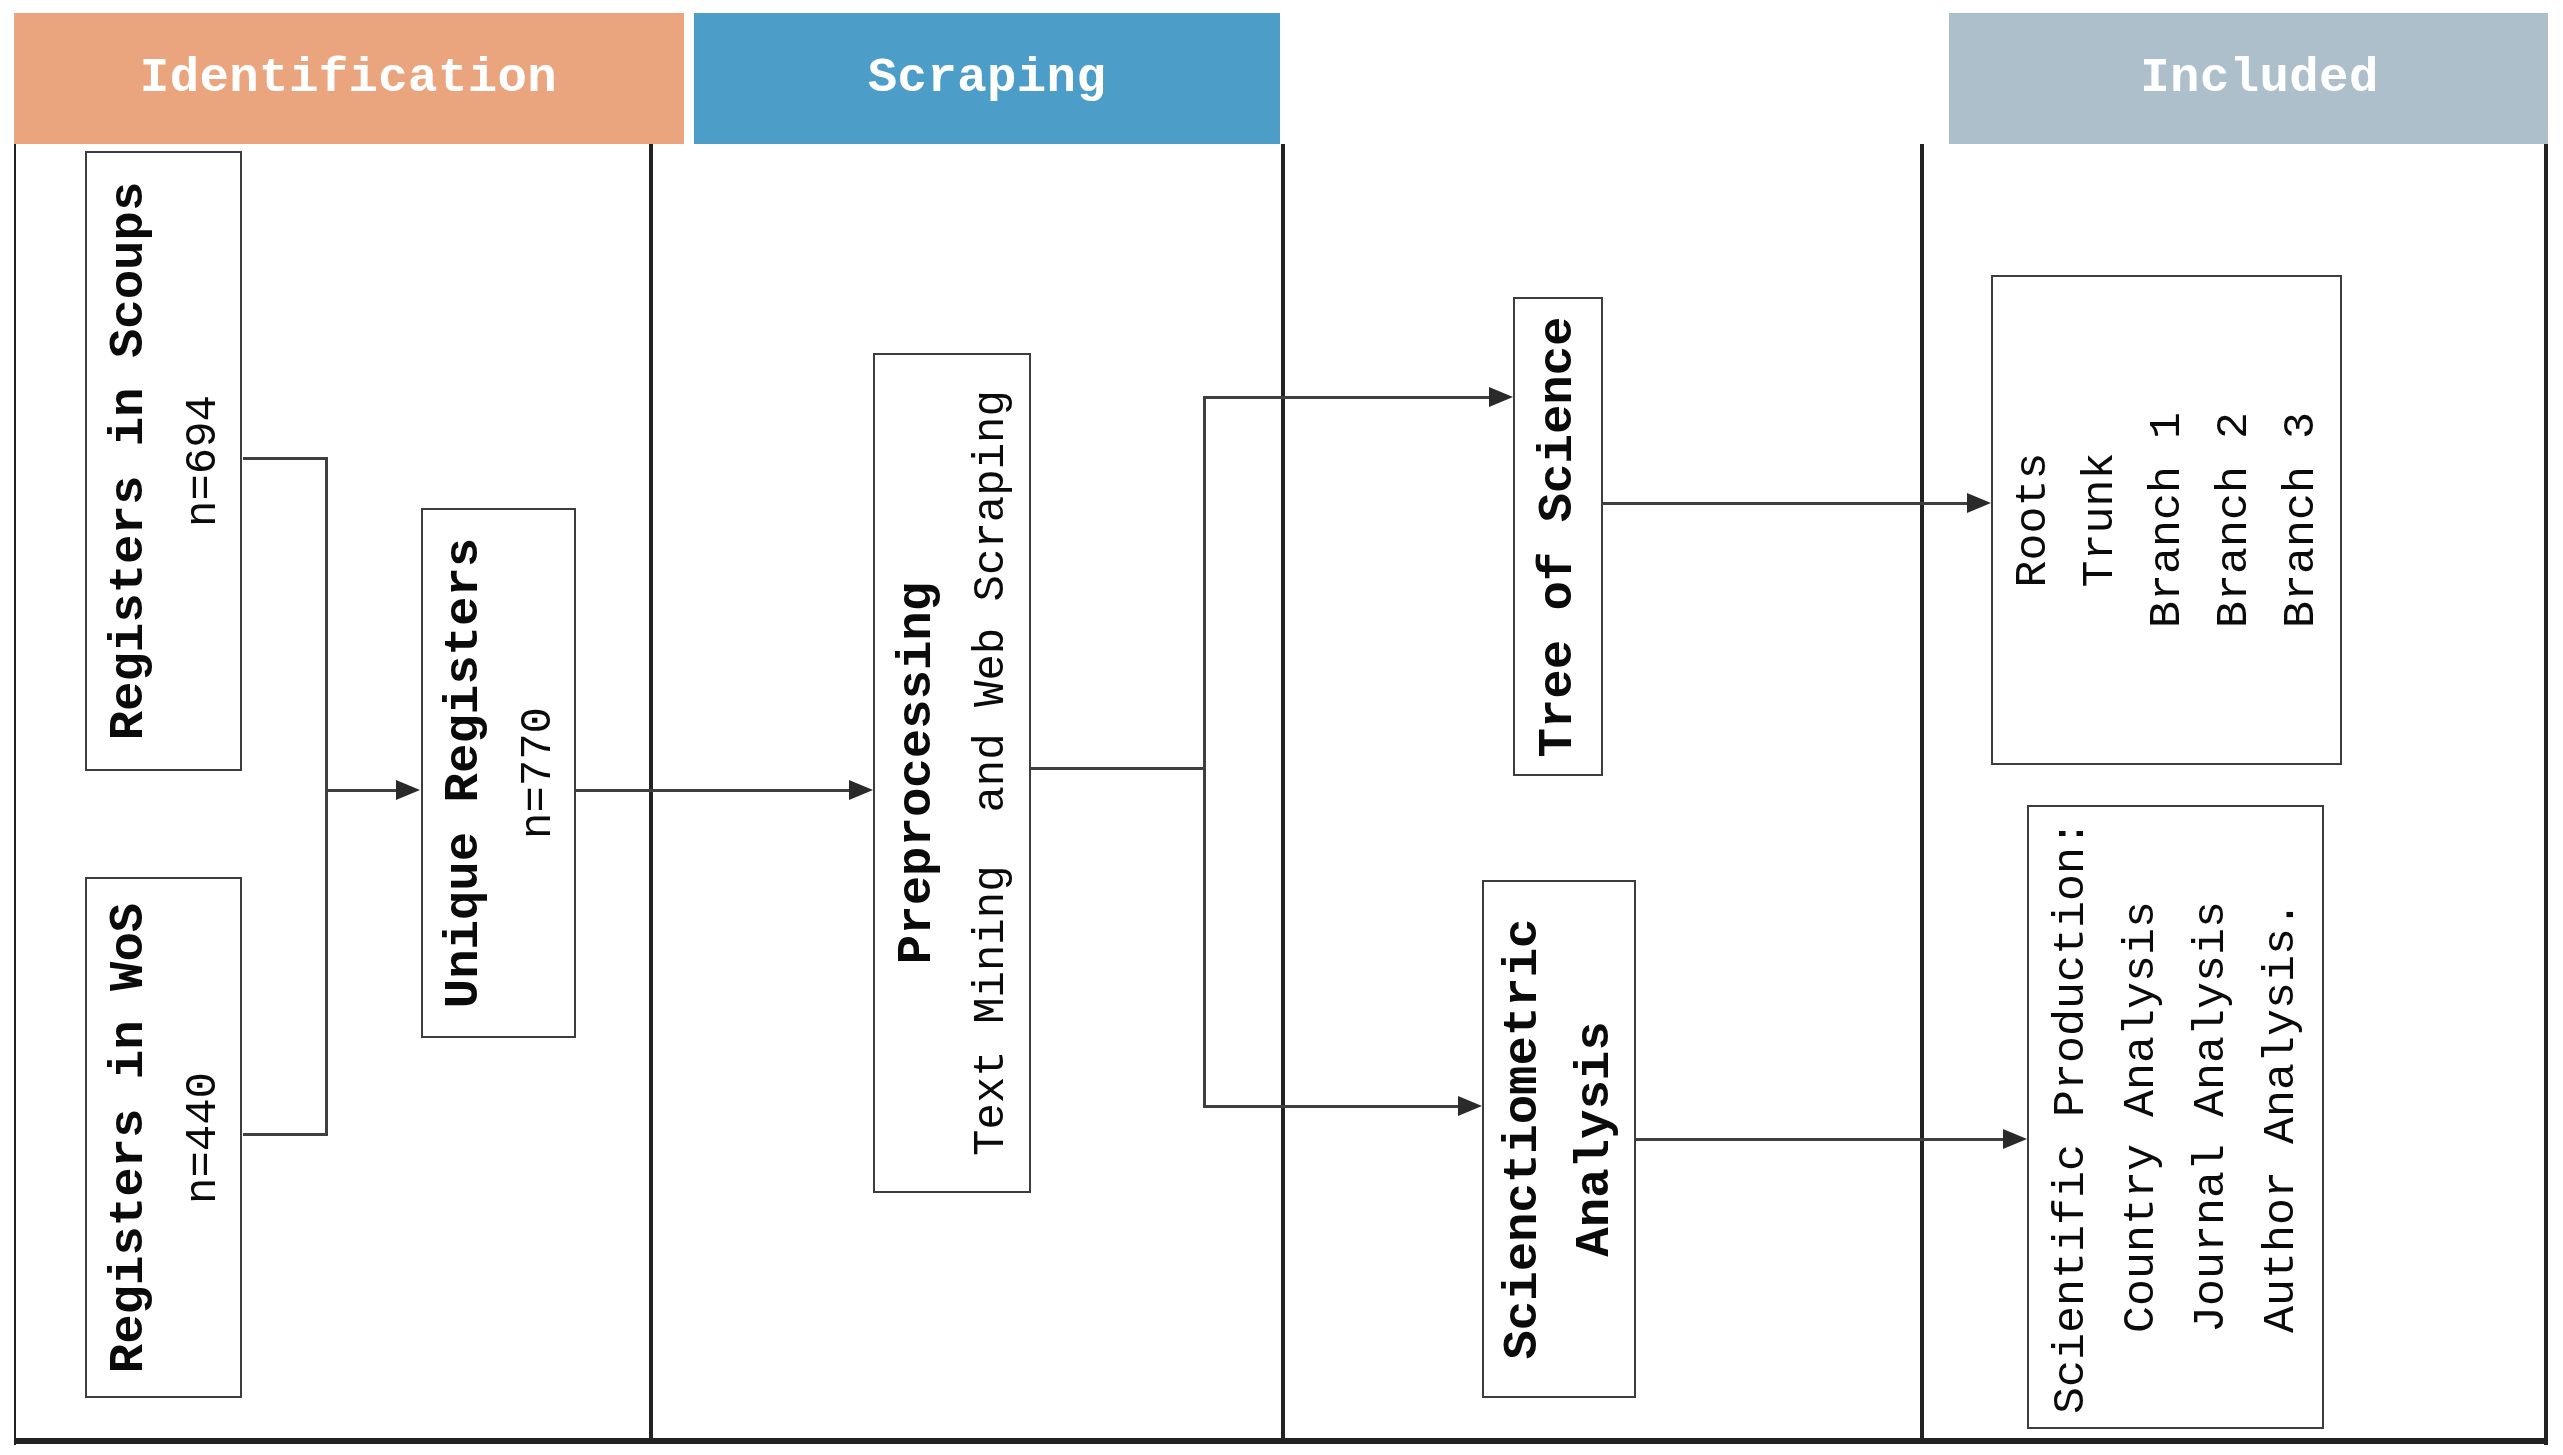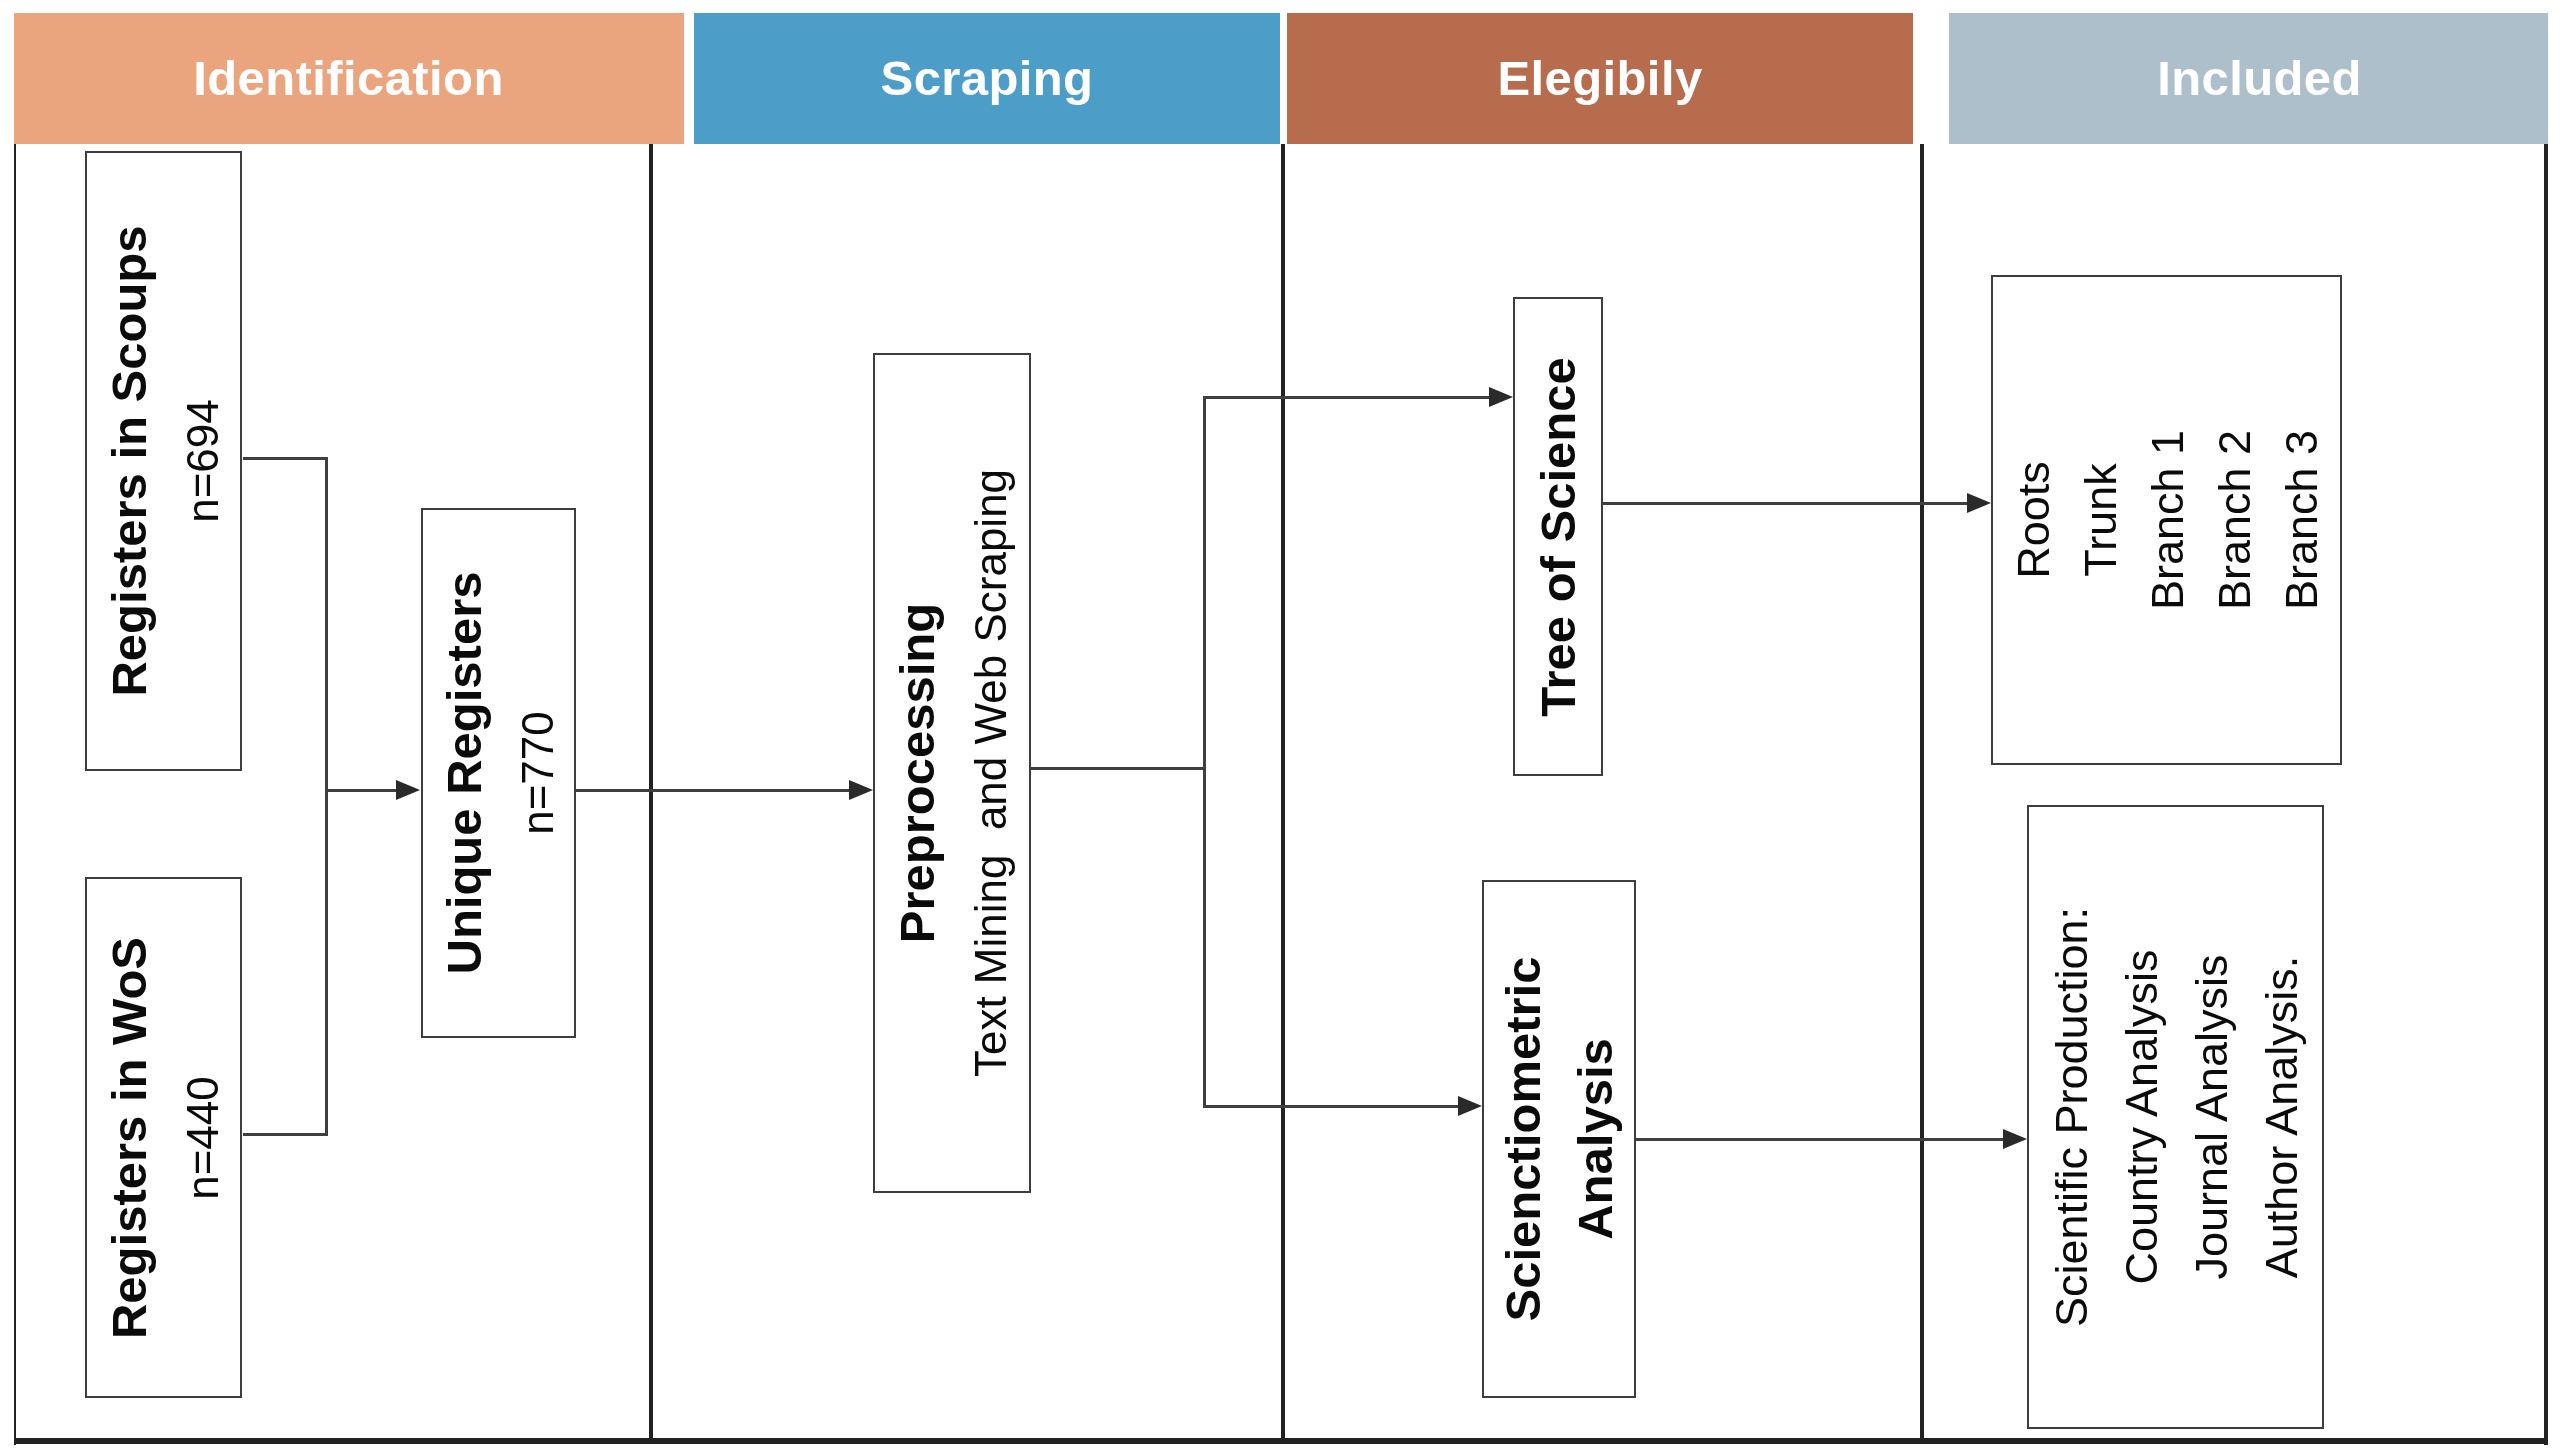--- a/index.html
+++ b/index.html
@@ -1,20 +1,20 @@
 <!DOCTYPE html>
 <html style="font-size:14.4px"><head>
 <meta charset="utf-8">
 <style>
   html,body { margin:0; padding:0; background:#ffffff; }
   .canvas {
     position:relative;
     width:2548px; height:1456px;
     background:#ffffff;
-    font-family:Liberation Sans, sans-serif;
+    font-family:Liberation Mono, monospace;
     overflow:hidden;
   }
   
   .col-header {
     position:absolute; top:12.6px; height:131px;
     display:flex; align-items:center; justify-content:center;
     color:#ffffff; font-weight:bold; font-size:49px;
     letter-spacing:0.4px;
   }
   
@@ -51,23 +51,20 @@
 </head>
 <body>
 
 <div class="canvas">
 
   <div class="col-header" style="left: 13.5px; width: 670px; background-color: rgb(235, 165, 126);">
     <span>Identification</span>
   </div>
   <div class="col-header" style="left: 694px; width: 586px; background-color: rgb(77, 157, 201);">
     <span>Scraping</span>
-  </div>
-  <div class="col-header" style="left: 1287px; width: 626px; background-color: rgb(182, 108, 77);">
-    <span>Elegibily</span>
   </div>
   <div class="col-header" style="left: 1926px; width: 621px; background-color: rgb(174, 191, 204); margin-left: 23px;">
     <span>Included</span>
   </div>
 
   <div class="vline-frame" style="left:13.5px;   top:144px; width:2.7px; height:1301px;"></div>
   <div class="vline-frame" style="left:2544px; top:144px; width:4.5px; height:1301px;"></div>
   <div class="hline-frame" style="left:13.5px;   top:1438px; width:2535px; height:6.3px;"></div>
   <div class="vline-frame" style="left:649px;  top:144px; width:3.6px; height:1295px;"></div>
   <div class="vline-frame" style="left:1281px; top:144px; width:3.6px; height:1295px;"></div>

